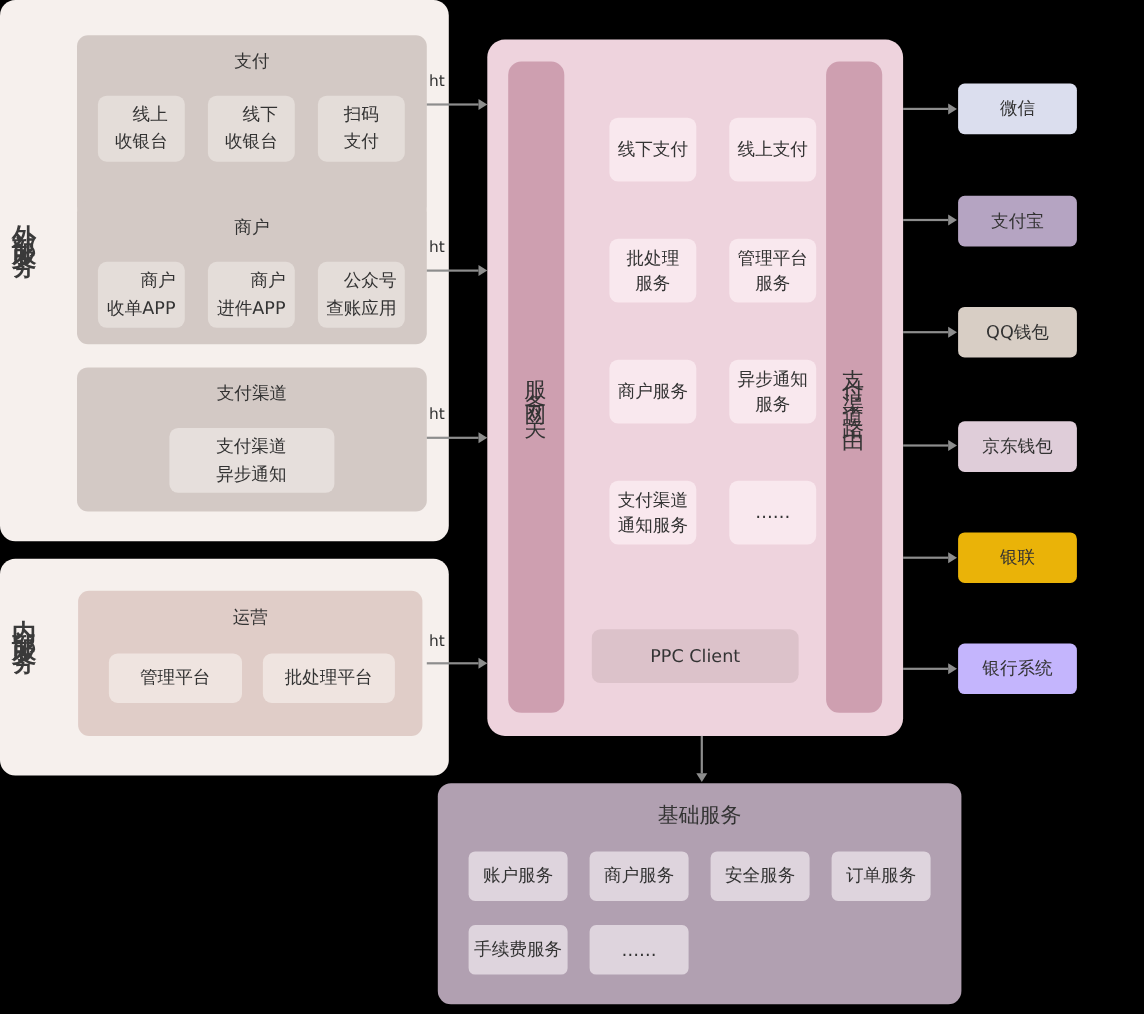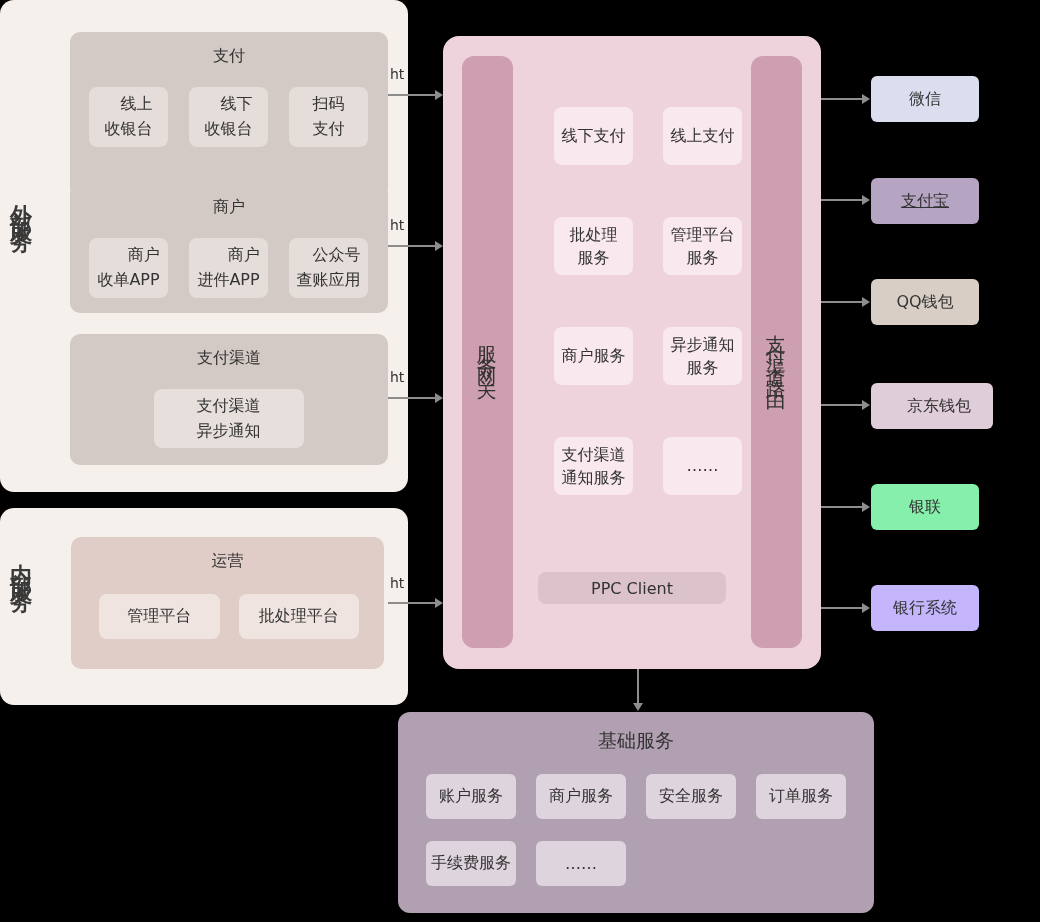--- a/index.html
+++ b/index.html
@@ -48,31 +48,31 @@
     position:absolute; left:111px; top:71px;
     display:grid; grid-template-columns:79px 79px; grid-auto-rows:58px;
     column-gap:30px; row-gap:52px;
   }
   .svc {
     background:#f9e8ee; border-radius:8px;
     display:flex; align-items:center; justify-content:center;
     text-align:center; font-size:16px; line-height:1.45; white-space:pre-line;
   }
   #ppc {
-    position:absolute; left:95px; top:536px; width:188px; height:32px;
+    position:absolute; left:95px; top:536px; width:188px; height:49px;
     background:#dcc2ca; border-radius:8px;
     display:flex; align-items:center; justify-content:center; font-size:16px;
   }
 
   .chan {
     position:absolute; left:871px; width:108px; height:46px; border-radius:6px;
     display:flex; align-items:center; justify-content:center; font-size:16px;
   }
-  .ch0 { top:76px; } .ch1 { top:178px;text-decoration:underline; } .ch2 { top:279px; }
-  .ch3 { top:383px;padding-left:14px; } .ch4 { top:484px; } .ch5 { top:585px; }
+  .ch0 { top:76px; } .ch1 { top:178px; } .ch2 { top:279px; }
+  .ch3 { top:383px; } .ch4 { top:484px; } .ch5 { top:585px; }
 
   #found { position:absolute; left:398px; top:712px; width:476px; height:201px; background:#b1a0b1; border-radius:12px; }
   #found .found-title { position:absolute; top:16px; left:0; width:100%; text-align:center; font-size:19px; }
   #found-grid {
     position:absolute; left:28px; top:62px;
     display:grid; grid-template-columns:repeat(4,90px); grid-auto-rows:45px;
     column-gap:20px; row-gap:22px;
   }
   .fbox {
     background:#ded4dd; border-radius:6px;
@@ -174,21 +174,21 @@
 
     <div class="vbar" id="bar-router">
       <span>支付渠道路由</span>
     </div>
   </section>
 
   <div class="chan ch0" style="background-color: rgb(219, 222, 238);">微信</div>
   <div class="chan ch1" style="background-color: rgb(181, 164, 194);">支付宝</div>
   <div class="chan ch2" style="background-color: rgb(216, 206, 197);">QQ钱包</div>
   <div class="chan ch3" style="background-color: rgb(223, 205, 217);">京东钱包</div>
-  <div class="chan ch4" style="background-color: #86efac;">银联</div>
+  <div class="chan ch4" style="background-color: #eab308;">银联</div>
   <div class="chan ch5" style="background-color: #c4b5fd;">银行系统</div>
 
   <section id="found">
     <div class="found-title">基础服务</div>
     <div id="found-grid">
       <div class="fbox">账户服务</div>
       <div class="fbox">商户服务</div>
       <div class="fbox">安全服务</div>
       <div class="fbox">订单服务</div>
       <div class="fbox">手续费服务</div>

